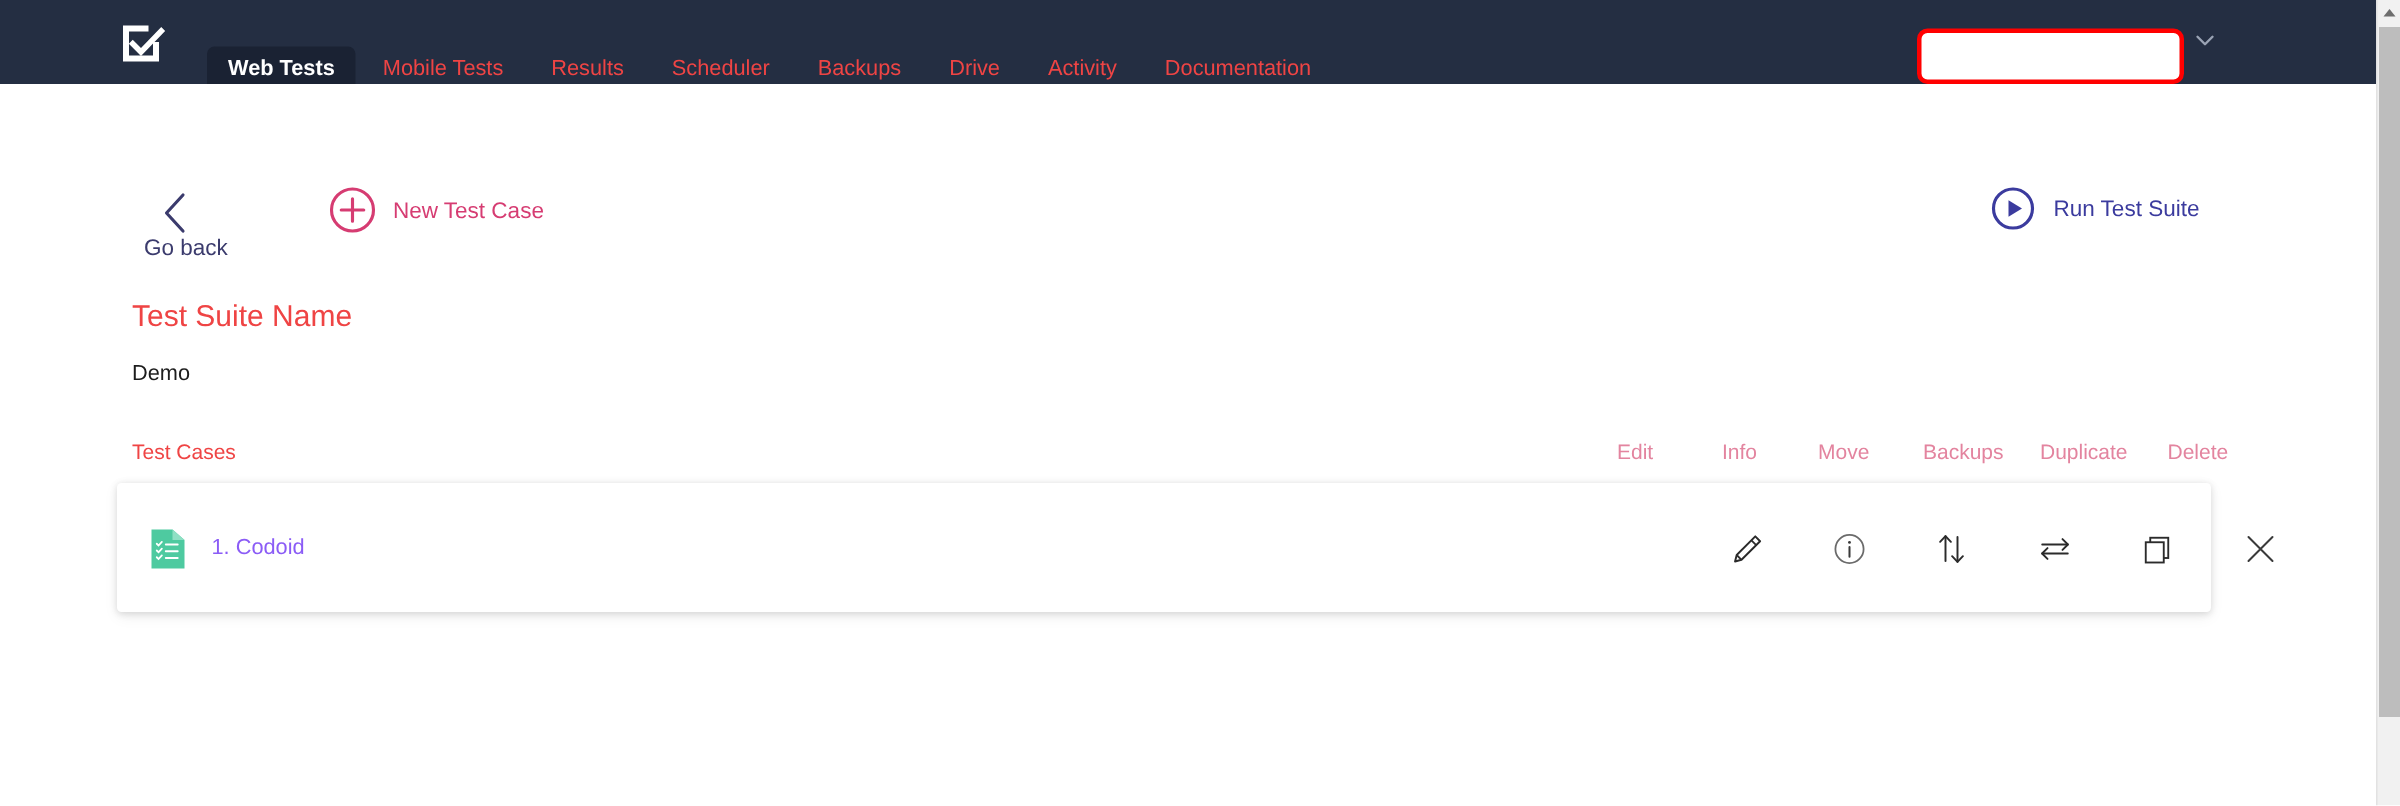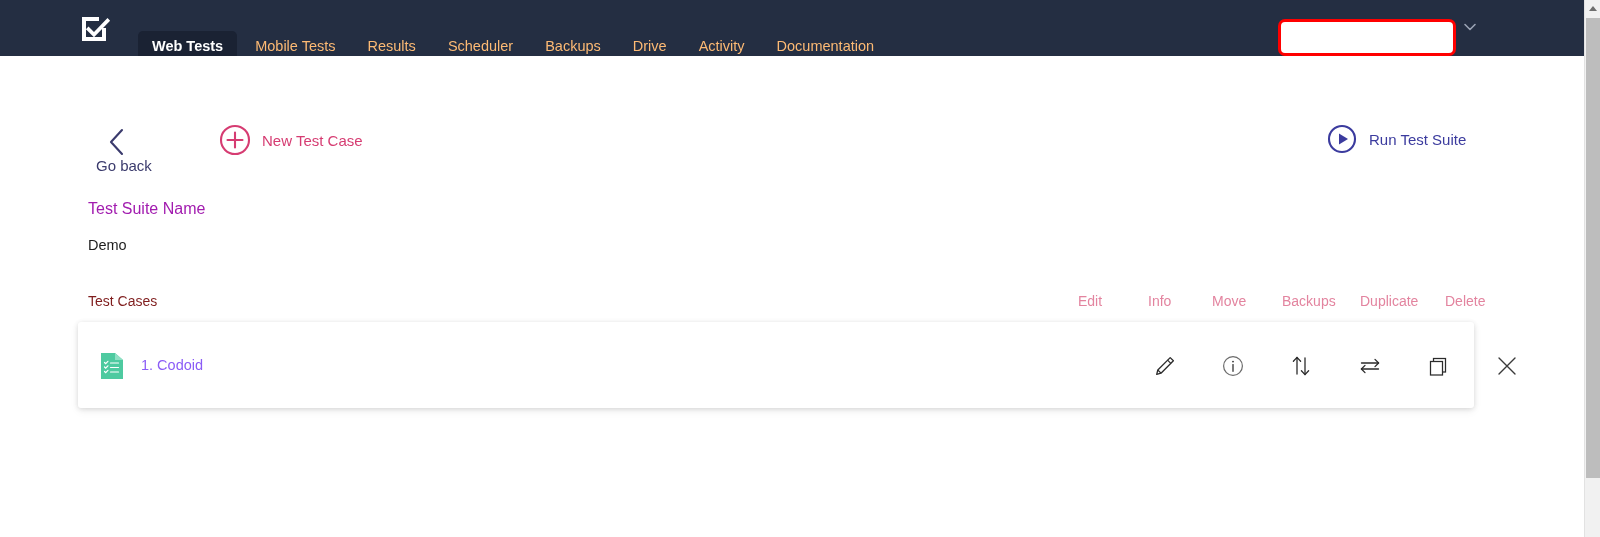--- a/index.html
+++ b/index.html
@@ -48,21 +48,21 @@
 
   .nav-items {
     display: flex;
     align-items: center;
     margin-left: 20px;
     height: 43px;
     margin-top: 36px;
   }
   .nav-item {
     font-size: 14.5px;
-    color: #fdba74;
+    color: #ef4444;
     padding: 8px 14px;
     margin-right: 4px;
     border-radius: 5px;
     white-space: nowrap;
     cursor: pointer;
     line-height: 1;
   }
   .nav-item.active {
     background: #1a2233;
     color: #ffffff;
@@ -164,22 +164,22 @@
     color: #3b3b9e;
   }
 
   
   .suite-name-block {
     position: absolute;
     left: 88px;
     top: 145px;
   }
   .field-label {
-    font-size: 16px;
-    color: #a21caf;
+    font-size: 20px;
+    color: #ef4444;
     line-height: 1;
   }
   .field-value {
     margin-top: 21px;
     font-size: 14.5px;
     color: #1d1d1d;
     line-height: 1;
   }
 
   
@@ -188,21 +188,21 @@
     left: 0;
     top: 238px;
     width: 1584px;
     height: 26px;
   }
   .cases-title {
     position: absolute;
     left: 88px;
     top: 0;
     font-size: 14px;
-    color: #7f1d1d;
+    color: #ef4444;
     line-height: 1;
   }
   .col-heads {
     position: absolute;
     top: 0;
     left: 1060px;
     width: 400px;
     height: 20px;
   }
   .col-head {

